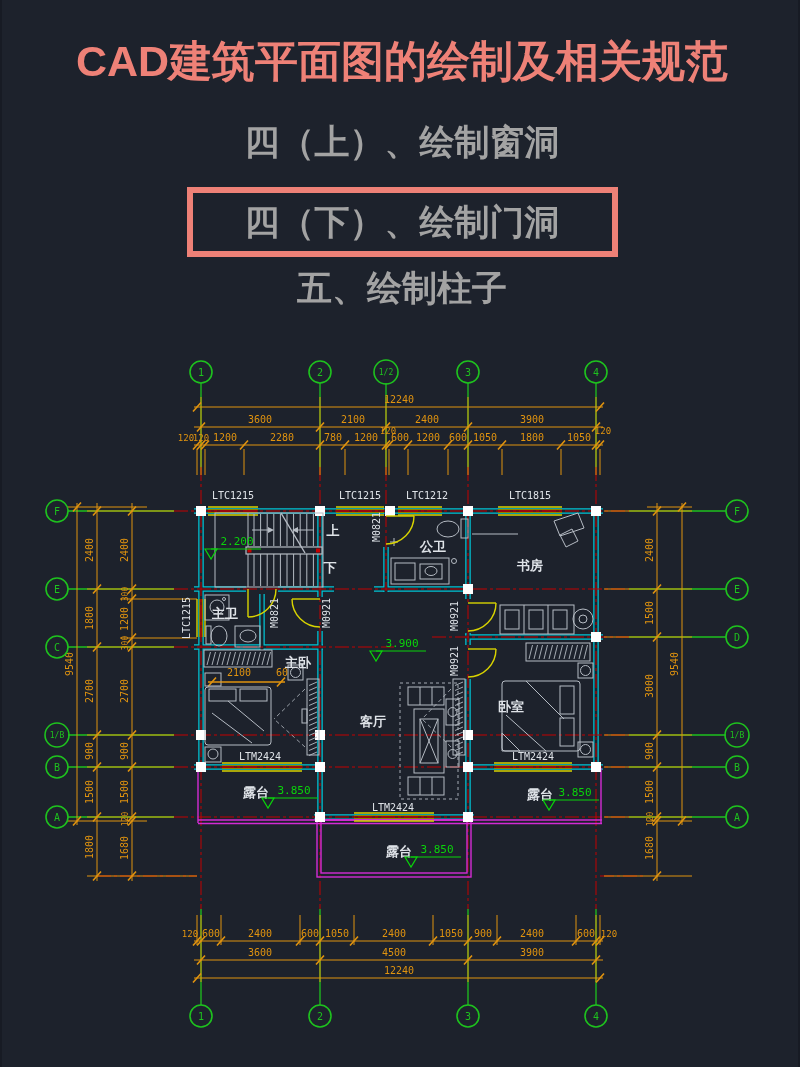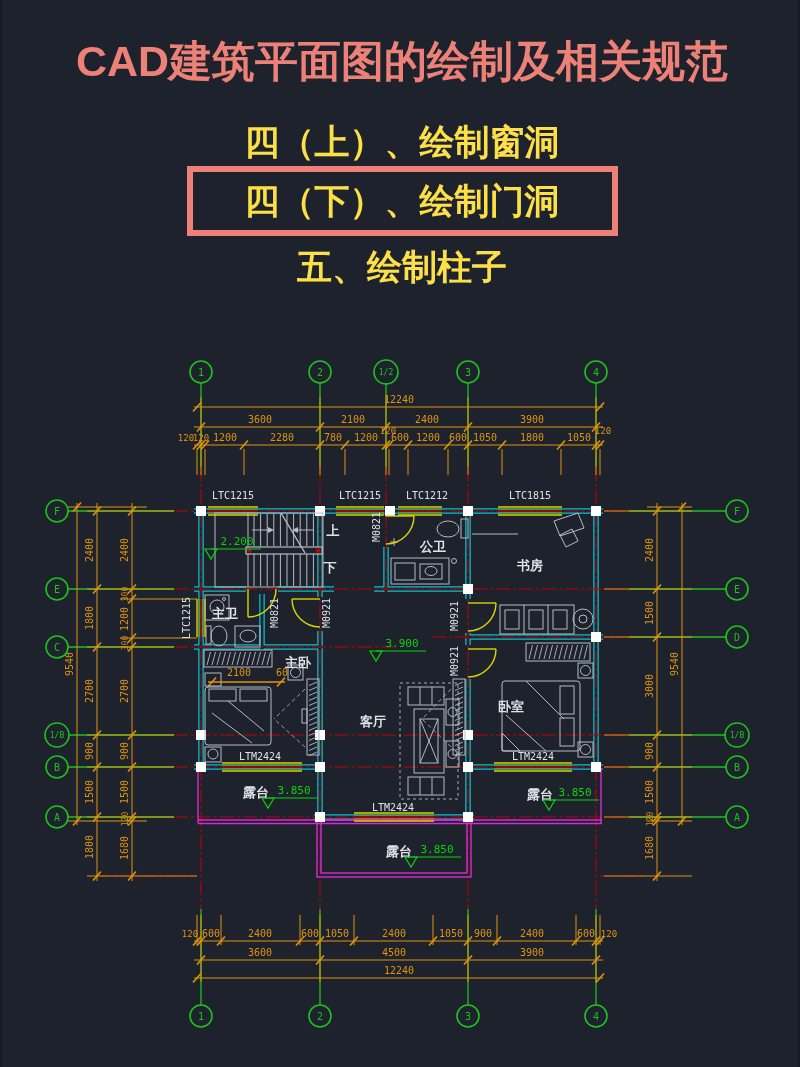--- a/index.html
+++ b/index.html
@@ -1,22 +1,22 @@
 <!DOCTYPE html>
 <html><head>
 <meta charset="utf-8">
 <style>
   html,body{margin:0;padding:0;background:#171b24;}
   #stage{position:relative;width:796px;height:1067px;background:#1d222c;overflow:hidden;
          font-family:"Liberation Sans",sans-serif;margin:0 auto;}
   .header{width:800px;height:352px;display:flex;flex-direction:column;align-items:center;box-sizing:border-box;padding-top:30px;}
   .main-title{font-size:43px;font-weight:bold;color:#ee8177;letter-spacing:0px;line-height:62px;white-space:nowrap;}
-  .sub{color:#fde047;font-weight:bold;font-size:35px;line-height:48px;white-space:nowrap;}
+  .sub{color:#a3a3a3;font-weight:bold;font-size:35px;line-height:48px;white-space:nowrap;}
   .sub1{margin-top:26px;}
-  .boxed{margin-top:0;border:6px solid #ee8177;padding:5px 52px;}
+  .boxed{margin-top:21px;border:6px solid #ee8177;padding:5px 52px;}
   .sub3{margin-top:7px;}
   svg text{font-family:"DejaVu Sans Mono","Liberation Mono",monospace;}
   svg text.t-room{font-family:"Liberation Sans",sans-serif;}
 </style>
 </head>
 <body>
 
 <div id="stage">
   <div class="header">
     <div class="main-title">CAD建筑平面图的绘制及相关规范</div>

